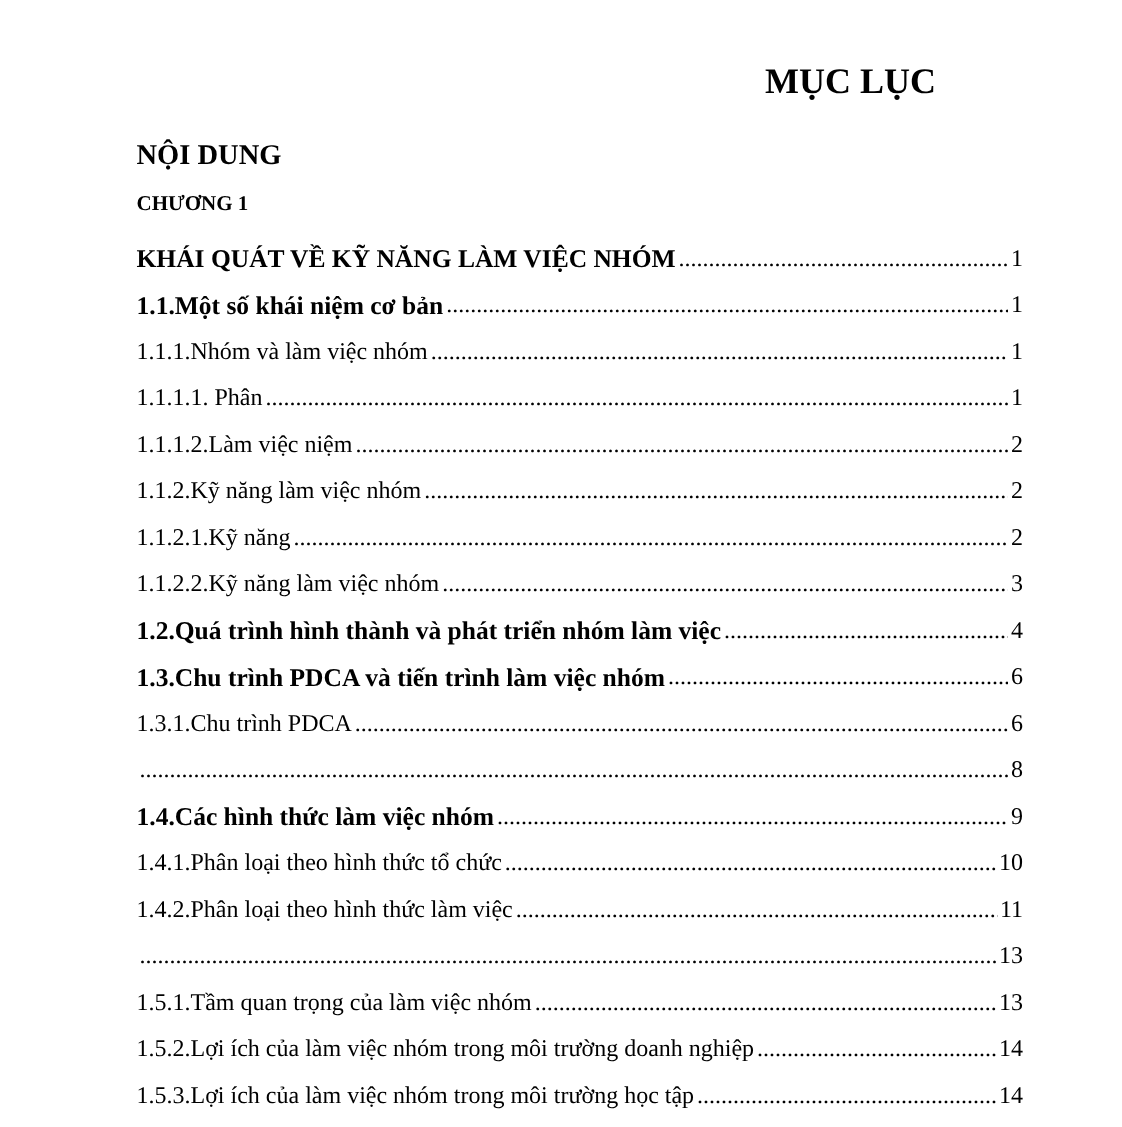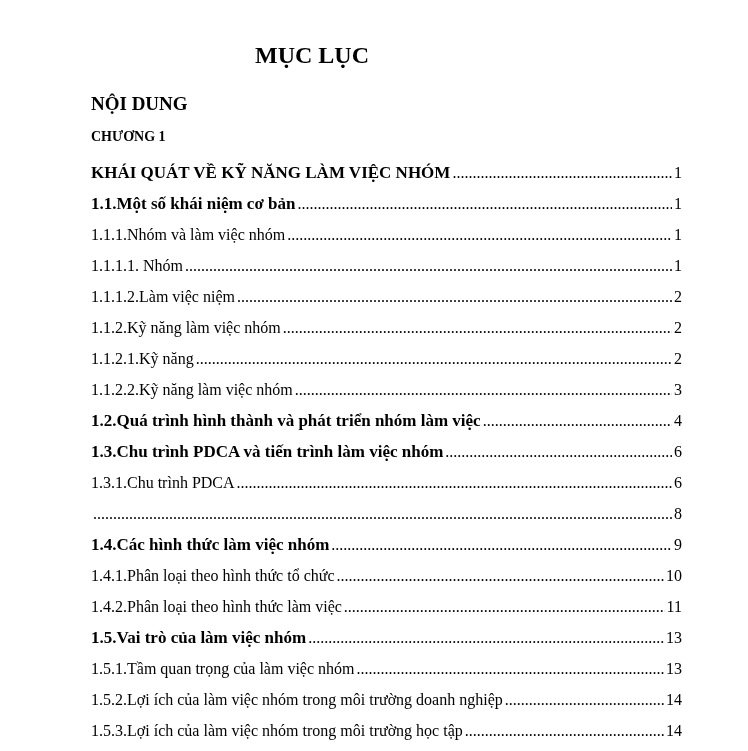--- a/index.html
+++ b/index.html
@@ -1,19 +1,19 @@
 <!DOCTYPE html>
 <html><head>
 <meta charset="utf-8">
 <style>
   html, body { margin: 0; padding: 0; background: #ffffff; }
   body { width: 748px; height: 751px; overflow: hidden; position: relative;
          font-family: "Liberation Serif", "DejaVu Serif", serif; color: #000; }
   .page { position: absolute; left: 0; top: 0; width: 748px; height: 751px; }
-  .title { position: absolute; left: 0; width: 624px; top: 40px; text-align: center;
+  .title { position: absolute; left: 0; width: 624px; top: 40px; text-align: right;
            font-weight: bold; font-size: 24px; line-height: 30px; }
   .heading { position: absolute; left: 91px; font-weight: bold; text-align: right; }
   .h-noi-dung { top: 92px; font-size: 19px; line-height: 24px; }
   .h-chuong { top: 126px; font-size: 14px; line-height: 22px; }
   .toc { position: absolute; left: 91px; top: 157px; width: 591px; margin: 0; padding: 0; list-style: none; }
   .toc-row { display: flex; align-items: center; height: 31px; line-height: 26px; font-size: 16px; white-space: nowrap; overflow: hidden; }
   .toc-row.bold .toc-label { font-weight: bold; font-size: 17px; }
   .toc-row.bold.caps .toc-label { font-size: 17px; }
   .toc-label { flex: 0 0 auto; }
   .toc-leader { flex: 1 1 auto; overflow: hidden; margin: 0 2px; }
@@ -38,21 +38,21 @@
       <span class="toc-label">1.1.Một số khái niệm cơ bản</span>
       <span class="toc-leader"></span>
       <span class="toc-page">1</span>
     </li>
     <li class="toc-row">
       <span class="toc-label">1.1.1.Nhóm và làm việc nhóm</span>
       <span class="toc-leader"></span>
       <span class="toc-page">1</span>
     </li>
     <li class="toc-row">
-      <span class="toc-label">1.1.1.1. Nhóm</span>
+      <span class="toc-label">1.1.1.1. Phân</span>
       <span class="toc-leader"></span>
       <span class="toc-page">1</span>
     </li>
     <li class="toc-row">
       <span class="toc-label">1.1.1.2.Làm việc niệm</span>
       <span class="toc-leader"></span>
       <span class="toc-page">2</span>
     </li>
     <li class="toc-row">
       <span class="toc-label">1.1.2.Kỹ năng làm việc nhóm</span>
@@ -97,21 +97,20 @@
       <span class="toc-label">1.4.1.Phân loại theo hình thức tổ chức</span>
       <span class="toc-leader"></span>
       <span class="toc-page">10</span>
     </li>
     <li class="toc-row">
       <span class="toc-label">1.4.2.Phân loại theo hình thức làm việc</span>
       <span class="toc-leader"></span>
       <span class="toc-page">11</span>
     </li>
     <li class="toc-row bold">
-      <span class="toc-label">1.5.Vai trò của làm việc nhóm</span>
       <span class="toc-leader"></span>
       <span class="toc-page">13</span>
     </li>
     <li class="toc-row">
       <span class="toc-label">1.5.1.Tầm quan trọng của làm việc nhóm</span>
       <span class="toc-leader"></span>
       <span class="toc-page">13</span>
     </li>
     <li class="toc-row">
       <span class="toc-label">1.5.2.Lợi ích của làm việc nhóm trong môi trường doanh nghiệp</span>

